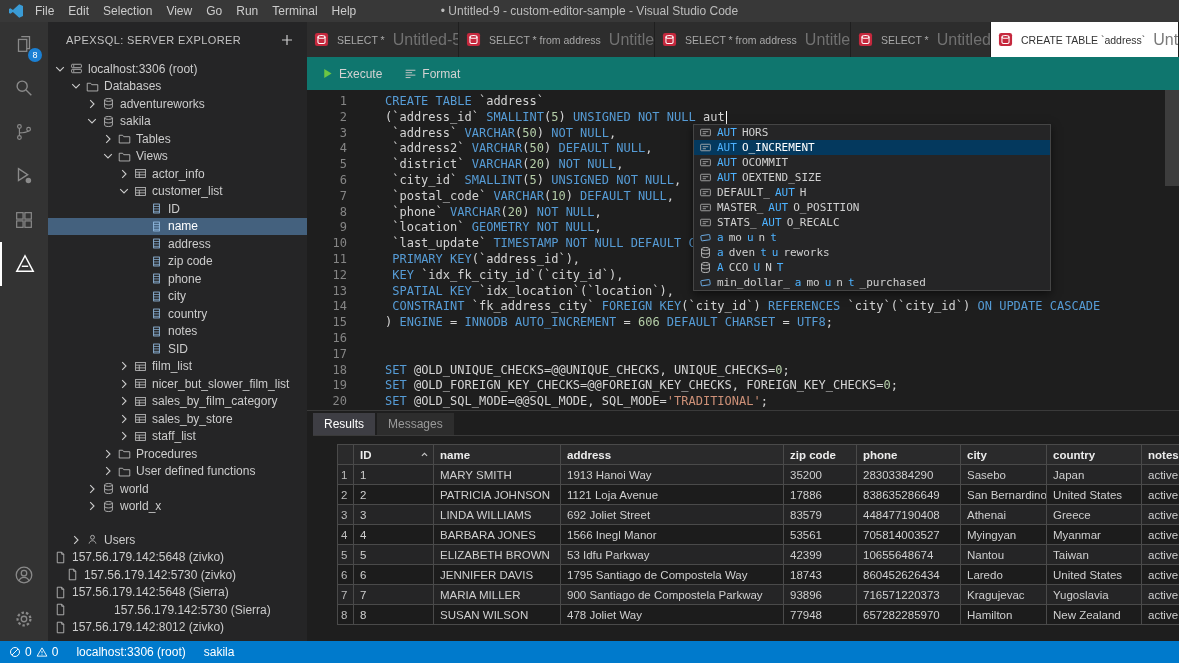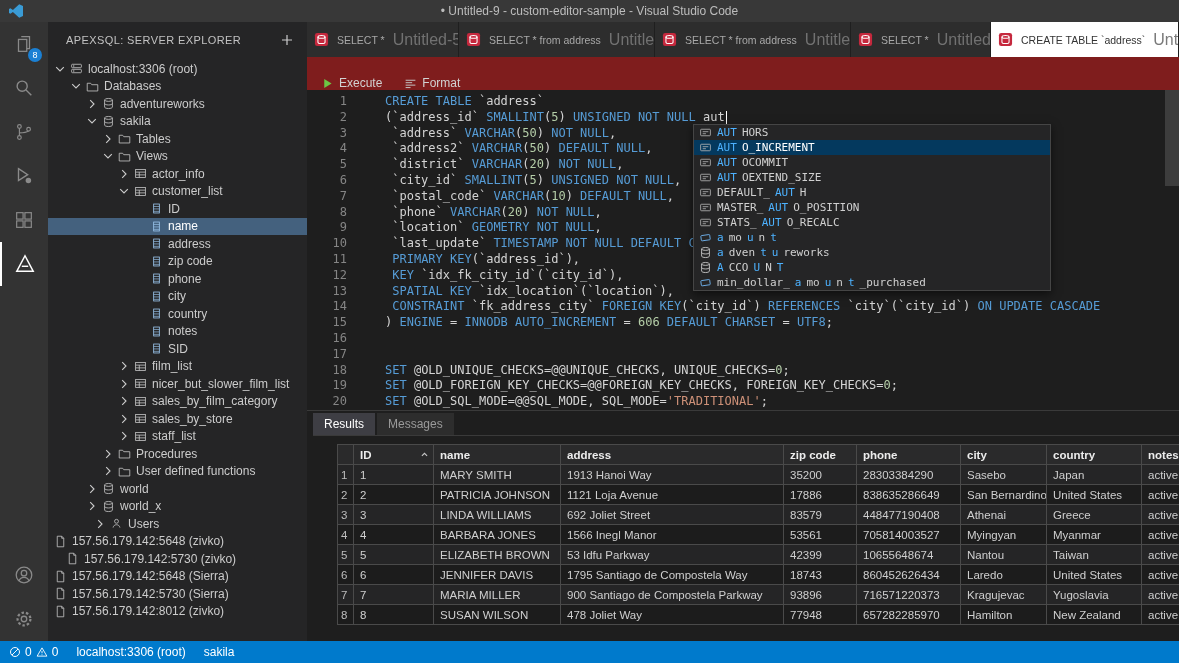--- a/index.html
+++ b/index.html
@@ -40,21 +40,21 @@
   .tabsbar{flex:0 0 35px;background:#252526;display:flex;overflow:hidden;}
   .tab{display:flex;align-items:center;gap:8px;padding:0 7px;background:#2d2d2d;border-right:1px solid #1f1f1f;font-size:10.5px;white-space:nowrap;overflow:hidden;cursor:pointer;flex:0 0 auto;}
   .tab .t-title{color:#a8a8a8;}
   .tab .t-file{color:#717171;font-size:16px;}
   .tab .t-dot{color:#a8a8a8;font-size:9px;}
   .tab.active{background:#ffffff;flex:1 1 auto;min-width:0;}
   .tab.active .t-title{color:#333333;}
   .tab.active .t-file{color:#7a7a7a;}
   .tab-ico{display:flex;}
 
-  .ed-toolbar{flex:0 0 33px;display:flex;align-items:flex-end;gap:22px;padding-left:14px;background:#7f1d1d;}
+  .ed-toolbar{flex:0 0 33px;display:flex;align-items:center;gap:22px;padding-left:14px;background:#0f766e;}
   .tb-btn{display:flex;align-items:center;gap:5px;color:#d2d2d2;cursor:pointer;}
   .tb-ic{display:flex;color:#c5c5c5;}
 
   
   .code-area{position:relative;flex:0 0 320px;background:#1e1e1e;overflow:hidden;font-family:"DejaVu Sans Mono",monospace;font-size:12px;line-height:15.8px;}
   .gutter{position:absolute;left:0;top:4px;width:40px;text-align:right;color:#858585;}
   .gutter div{height:15.8px;}
   .code-lines{position:absolute;left:78px;top:4px;right:14px;white-space:pre;overflow:hidden;}
   .code-line{height:15.8px;}
   .tok-k{color:#569cd6;}
@@ -97,20 +97,30 @@
 <body>
 
 <div class="window">
 
   <div class="titlebar">
     <span class="vscode-logo">
         <svg width="16" height="16" viewBox="0 0 16 16">
           <path d="M11.2 1.2 4.9 7.1 2.4 5.2 1 5.9v4.2l1.4.7 2.5-1.9 6.3 5.9 3.8-1.8V3z" fill="#3a9bd5"></path>
         </svg>
       </span>
+    <div class="menubar">
+        <span class="menu-item">File</span>
+        <span class="menu-item">Edit</span>
+        <span class="menu-item">Selection</span>
+        <span class="menu-item">View</span>
+        <span class="menu-item">Go</span>
+        <span class="menu-item">Run</span>
+        <span class="menu-item">Terminal</span>
+        <span class="menu-item">Help</span>
+      </div>
     <div class="window-title">• Untitled-9 - custom-editor-sample - Visual Studio Code</div>
   </div>
 
   <div class="main">
 
     <div class="activitybar">
       <div>
           <div class="ab-item">
             <svg width="22" height="22" viewBox="0 0 24 24">
               <path d="M9 4h9v13h-3" fill="none" stroke="currentColor" stroke-width="1.4"></path>
@@ -502,21 +512,21 @@
             </span>
             <span class="tw-ico ic-database">
               <svg width="16" height="16" viewBox="0 0 16 16">
                 <ellipse cx="8" cy="3.6" rx="4.8" ry="1.8" fill="none" stroke="currentColor"></ellipse>
                 <path d="M3.2 3.6v8.8c0 1 2.1 1.8 4.8 1.8s4.8-.8 4.8-1.8V3.6" fill="none" stroke="currentColor"></path>
                 <path d="M3.2 8c0 1 2.1 1.8 4.8 1.8S12.8 9 12.8 8" fill="none" stroke="currentColor"></path>
               </svg>
             </span>
             <span class="tw-label">world_x</span>
           </div>
-          <div class="tree-row" style="padding-left: 44px;">
+          <div class="tree-row" style="padding-left: 20px; margin-top: 16px;">
             <span class="tw-chev">
               <svg width="16" height="16" viewBox="0 0 16 16">
                 <path d="M6.2 4.2 10 8l-3.8 3.8" fill="none" stroke="currentColor" stroke-width="1.1"></path>
               </svg>
             </span>
             <span class="tw-ico ic-users">
               <svg width="16" height="16" viewBox="0 0 16 16">
                 <circle cx="8" cy="5.3" r="2.4" fill="none" stroke="currentColor"></circle>
                 <path d="M3.8 13c.5-2.4 2.2-3.5 4.2-3.5s3.7 1.1 4.2 3.5" fill="none" stroke="currentColor"></path>
               </svg>
@@ -543,21 +553,21 @@
           </div>
           <div class="tree-row" style="padding-left: 4px;">
             <span class="tw-ico ic-file">
               <svg width="16" height="16" viewBox="0 0 16 16">
                 <path d="M4 1.5h5.5l2.5 2.5v10.5H4z" fill="none" stroke="currentColor"></path>
                 <path d="M9.5 1.5V4H12" fill="none" stroke="currentColor"></path>
               </svg>
             </span>
             <span class="tw-label">157.56.179.142:5648 (Sierra)</span>
           </div>
-          <div class="tree-row" style="padding-left: 4px;">
+          <div class="tree-row" style="padding-left: 4px; gap: 42px;">
             <span class="tw-ico ic-file">
               <svg width="16" height="16" viewBox="0 0 16 16">
                 <path d="M4 1.5h5.5l2.5 2.5v10.5H4z" fill="none" stroke="currentColor"></path>
                 <path d="M9.5 1.5V4H12" fill="none" stroke="currentColor"></path>
               </svg>
             </span>
             <span class="tw-label">157.56.179.142:5730 (Sierra)</span>
           </div>
           <div class="tree-row" style="padding-left: 4px;">
             <span class="tw-ico ic-file">

